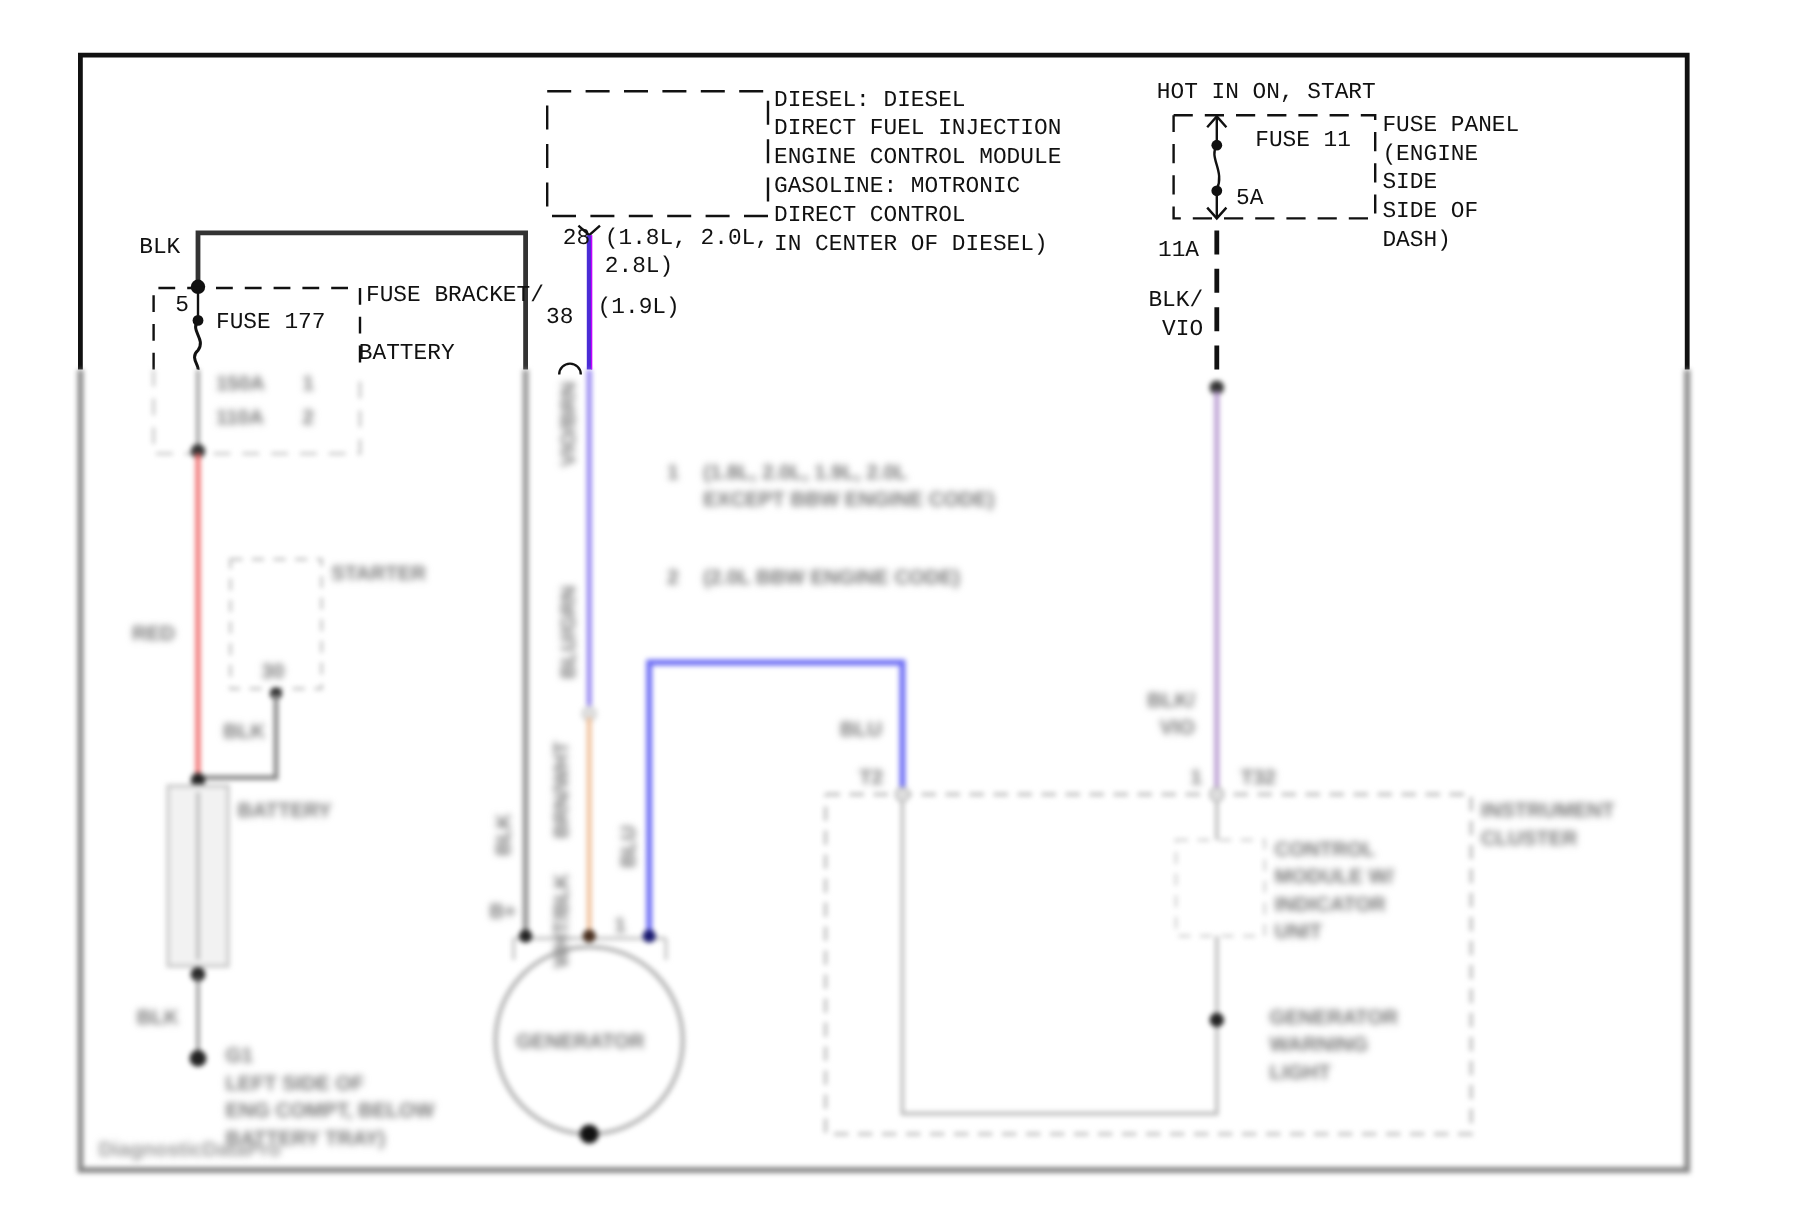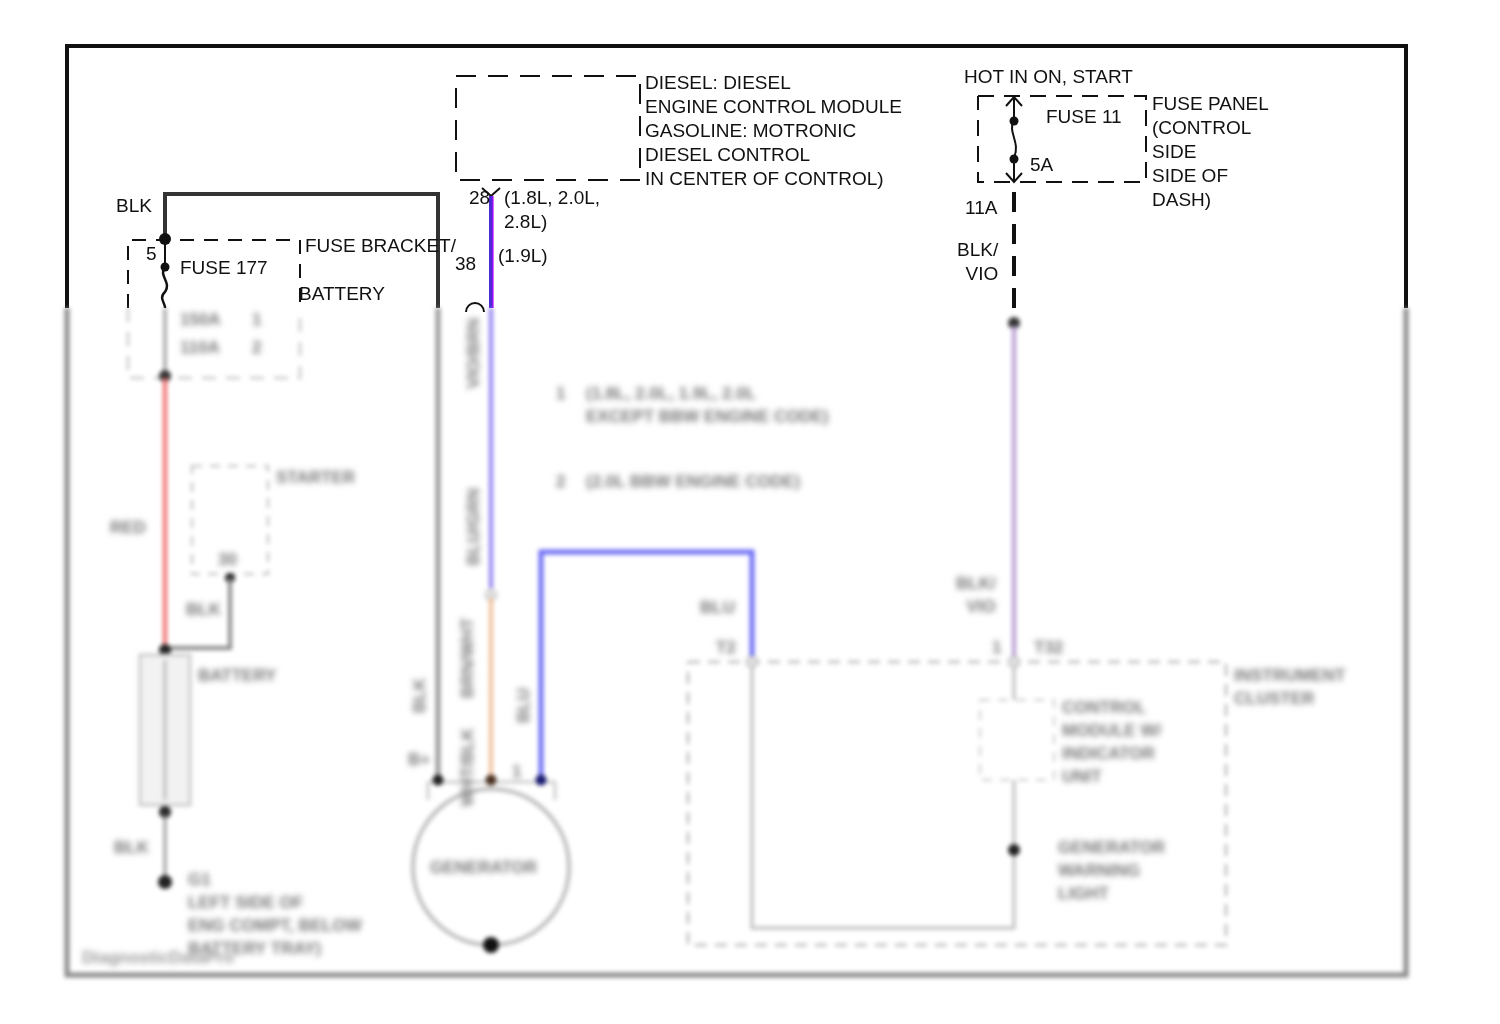--- a/index.html
+++ b/index.html
@@ -1,18 +1,18 @@
 <!DOCTYPE html>
 <html><head>
 <meta charset="utf-8">
 <style>
   html, body { margin:0; padding:0; background:#ffffff; }
   body { width:1500px; height:1024px; position:relative; overflow:hidden; font-family:"Liberation Sans", sans-serif; }
   #diagram { position:absolute; left:0; top:0; width:1500px; height:1024px; }
-  .lbl { position:absolute; font-family:Liberation Sans, sans-serif; font-size:19px; color:#111; line-height:24px; white-space:pre; }
+  .lbl { position:absolute; font-family:Liberation Mono, monospace; font-size:19px; color:#111; line-height:24px; white-space:pre; }
   .blur-lbl { position:absolute; font-family:"Liberation Sans", sans-serif; font-size:17px; color:#777; line-height:23px; white-space:pre; filter:blur(2.2px); font-weight:bold; }
   .blurzone { position:absolute; left:0; top:308px; width:1500px; height:716px; filter:blur(2px); }
 </style>
 </head>
 <body>
 
 <div id="diagram">
 
   <svg width="1500" height="1024" style="position:absolute;left:0;top:0">
 
@@ -55,32 +55,33 @@
   <div class="lbl" style="left:299px;top:282px">BATTERY</div>
 
   <div class="lbl" style="left:469px;top:186px">28</div>
   <div class="lbl" style="left:504px;top:186px">(1.8L, 2.0L,
 2.8L)</div>
   <div class="lbl" style="left:455px;top:252px">38</div>
   <div class="lbl" style="left:498px;top:244px">(1.9L)</div>
 
   <div style="position:absolute;left:645px;top:71px">
     <div class="lbl" style="position:static">DIESEL: DIESEL</div>
+    <div class="lbl" style="position:static">DIRECT FUEL INJECTION</div>
     <div class="lbl" style="position:static">ENGINE CONTROL MODULE</div>
     <div class="lbl" style="position:static">GASOLINE: MOTRONIC</div>
-    <div class="lbl" style="position:static">DIESEL CONTROL</div>
-    <div class="lbl" style="position:static">IN CENTER OF CONTROL)</div>
+    <div class="lbl" style="position:static">DIRECT CONTROL</div>
+    <div class="lbl" style="position:static">IN CENTER OF DIESEL)</div>
   </div>
 
   <div class="lbl" style="left:964px;top:65px">HOT IN ON, START</div>
   <div class="lbl" style="left:1046px;top:105px">FUSE 11</div>
   <div class="lbl" style="left:1030px;top:153px">5A</div>
   <div style="position:absolute;left:1152px;top:92px">
     <div class="lbl" style="position:static">FUSE PANEL</div>
-    <div class="lbl" style="position:static">(CONTROL</div>
+    <div class="lbl" style="position:static">(ENGINE</div>
     <div class="lbl" style="position:static">SIDE</div>
     <div class="lbl" style="position:static">SIDE OF</div>
     <div class="lbl" style="position:static">DASH)</div>
   </div>
   <div class="lbl" style="left:965px;top:196px">11A</div>
   <div class="lbl" style="left:957px;top:238px;text-align:right">BLK/
 VIO</div>
 
   <div class="blurzone">
     <svg width="1500" height="716" style="position:absolute;left:0;top:0">

